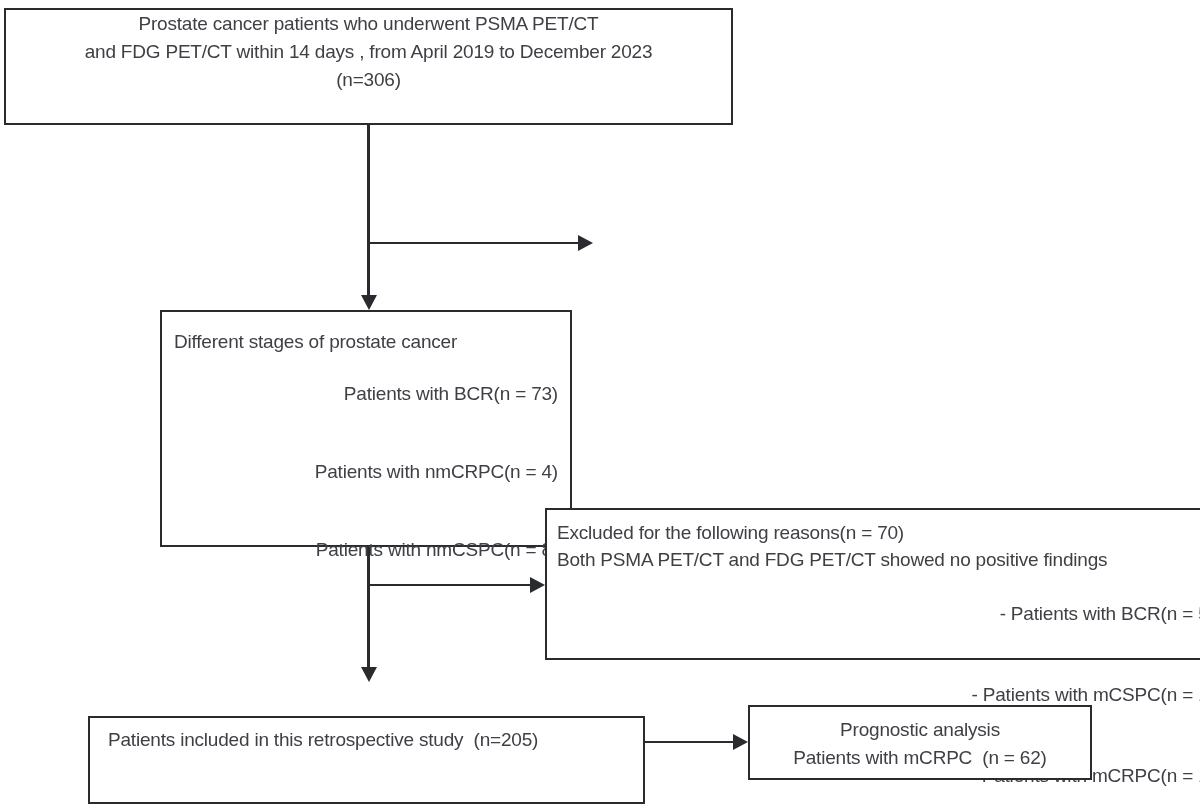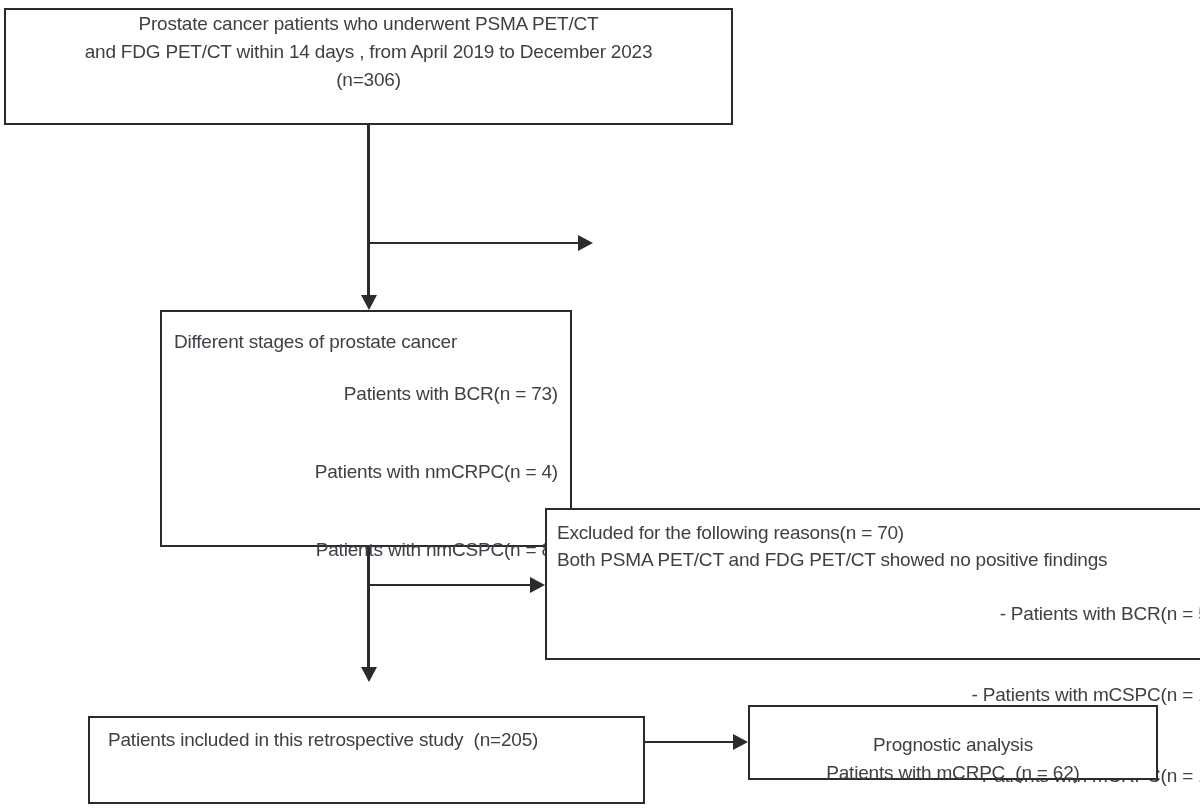--- a/index.html
+++ b/index.html
@@ -48,21 +48,21 @@
     border-left: 15px solid var(--line);
   }
 
   
   #box-enrollment { left: 4px; top: 8px; width: 729px; height: 117px; padding-top: 0; line-height: 28px; }
   #box-exclusion1 { left: 593px; top: 189px; width: 463px; height: 108px; padding: 10px 12px; line-height: 28px; }
   #box-stages     { left: 160px; top: 310px; width: 412px; height: 237px; padding: 17px 12px; line-height: 26px; }
   #box-exclusion2 { left: 545px; top: 508px; width: 692px; height: 152px; padding: 9px 10px; line-height: 27px; }
   #box-included   { left: 88px;  top: 682px; width: 557px; height: 88px; padding: 8px 0 8px 18px; line-height: 27px; margin-top: 34px; }
   #box-included .row { padding-left: 89px; }
-  #box-prognostic { left: 748px; top: 705px; width: 410px; height: 75px; padding-top: 24px; line-height: 28px; }
+  #box-prognostic { left: 748px; top: 705px; width: 344px; height: 75px; padding-top: 9px; line-height: 28px; }
 </style>
 </head>
 <body>
 
 <div class="canvas">
 
   <div class="vline" style="left:367.25px; top:105px; height:190px"></div>
   <div class="arrow-down" style="left:360.5px; top:295px"></div>
 
   <div class="hline" style="left:368px; top:241.75px; width:210px"></div>

